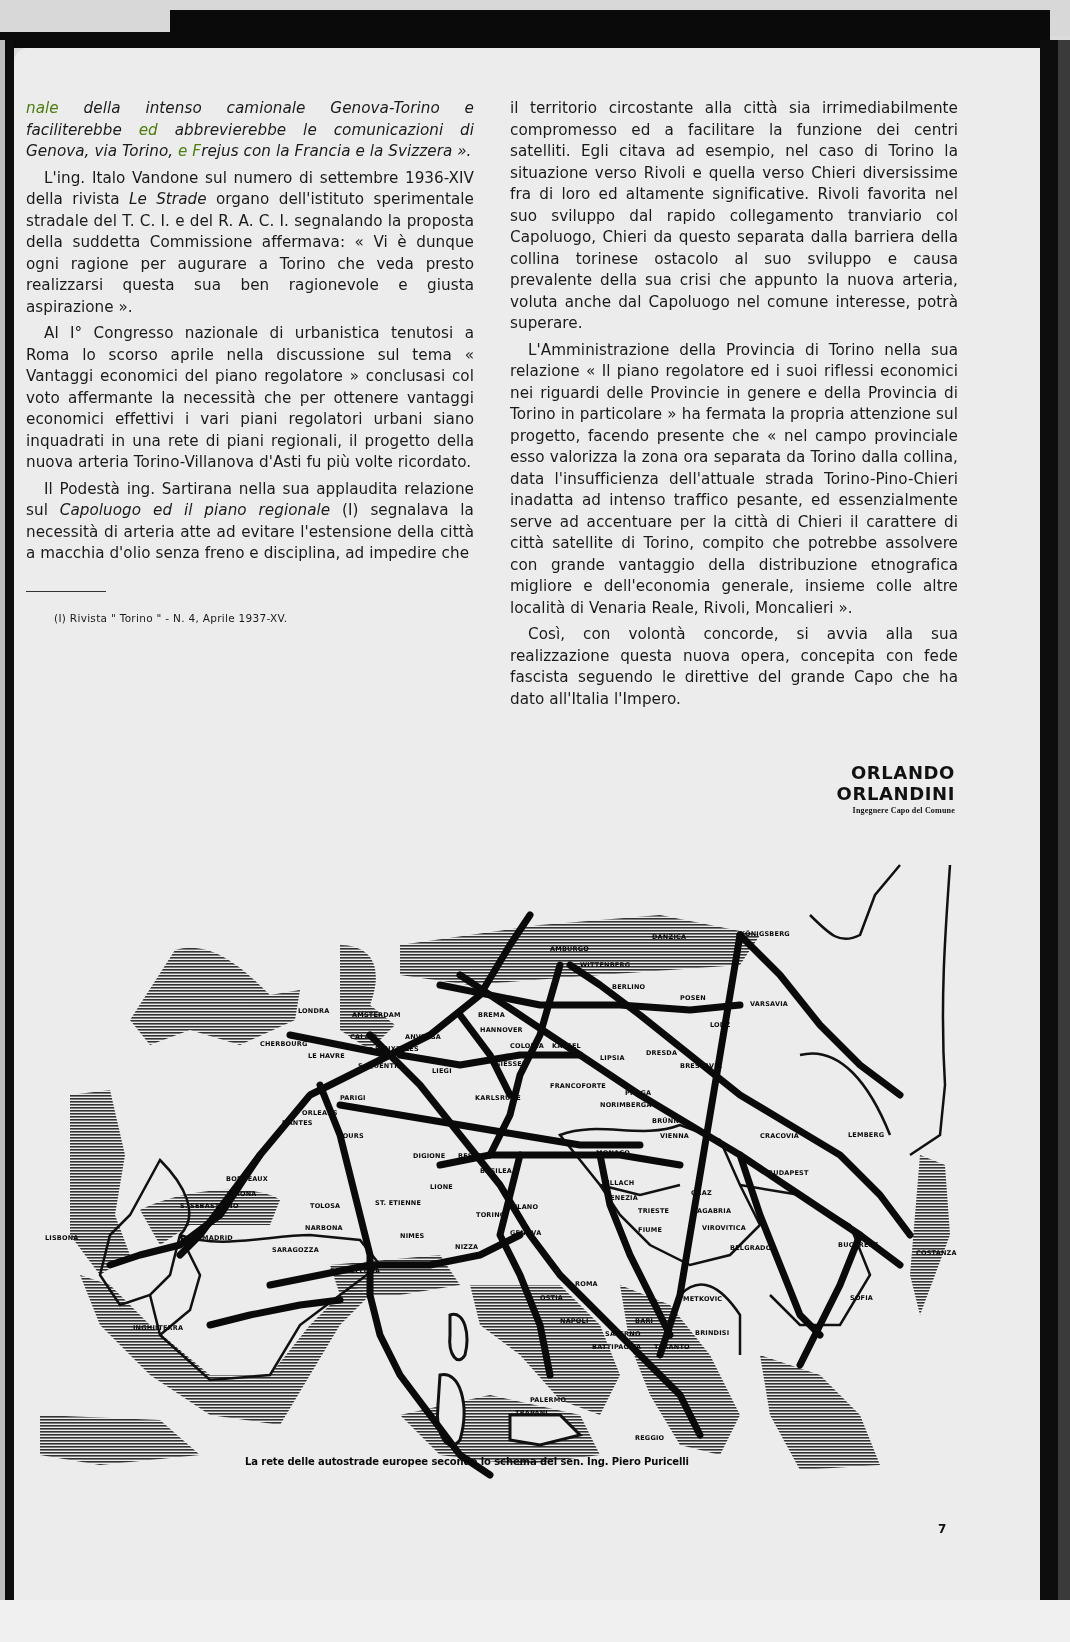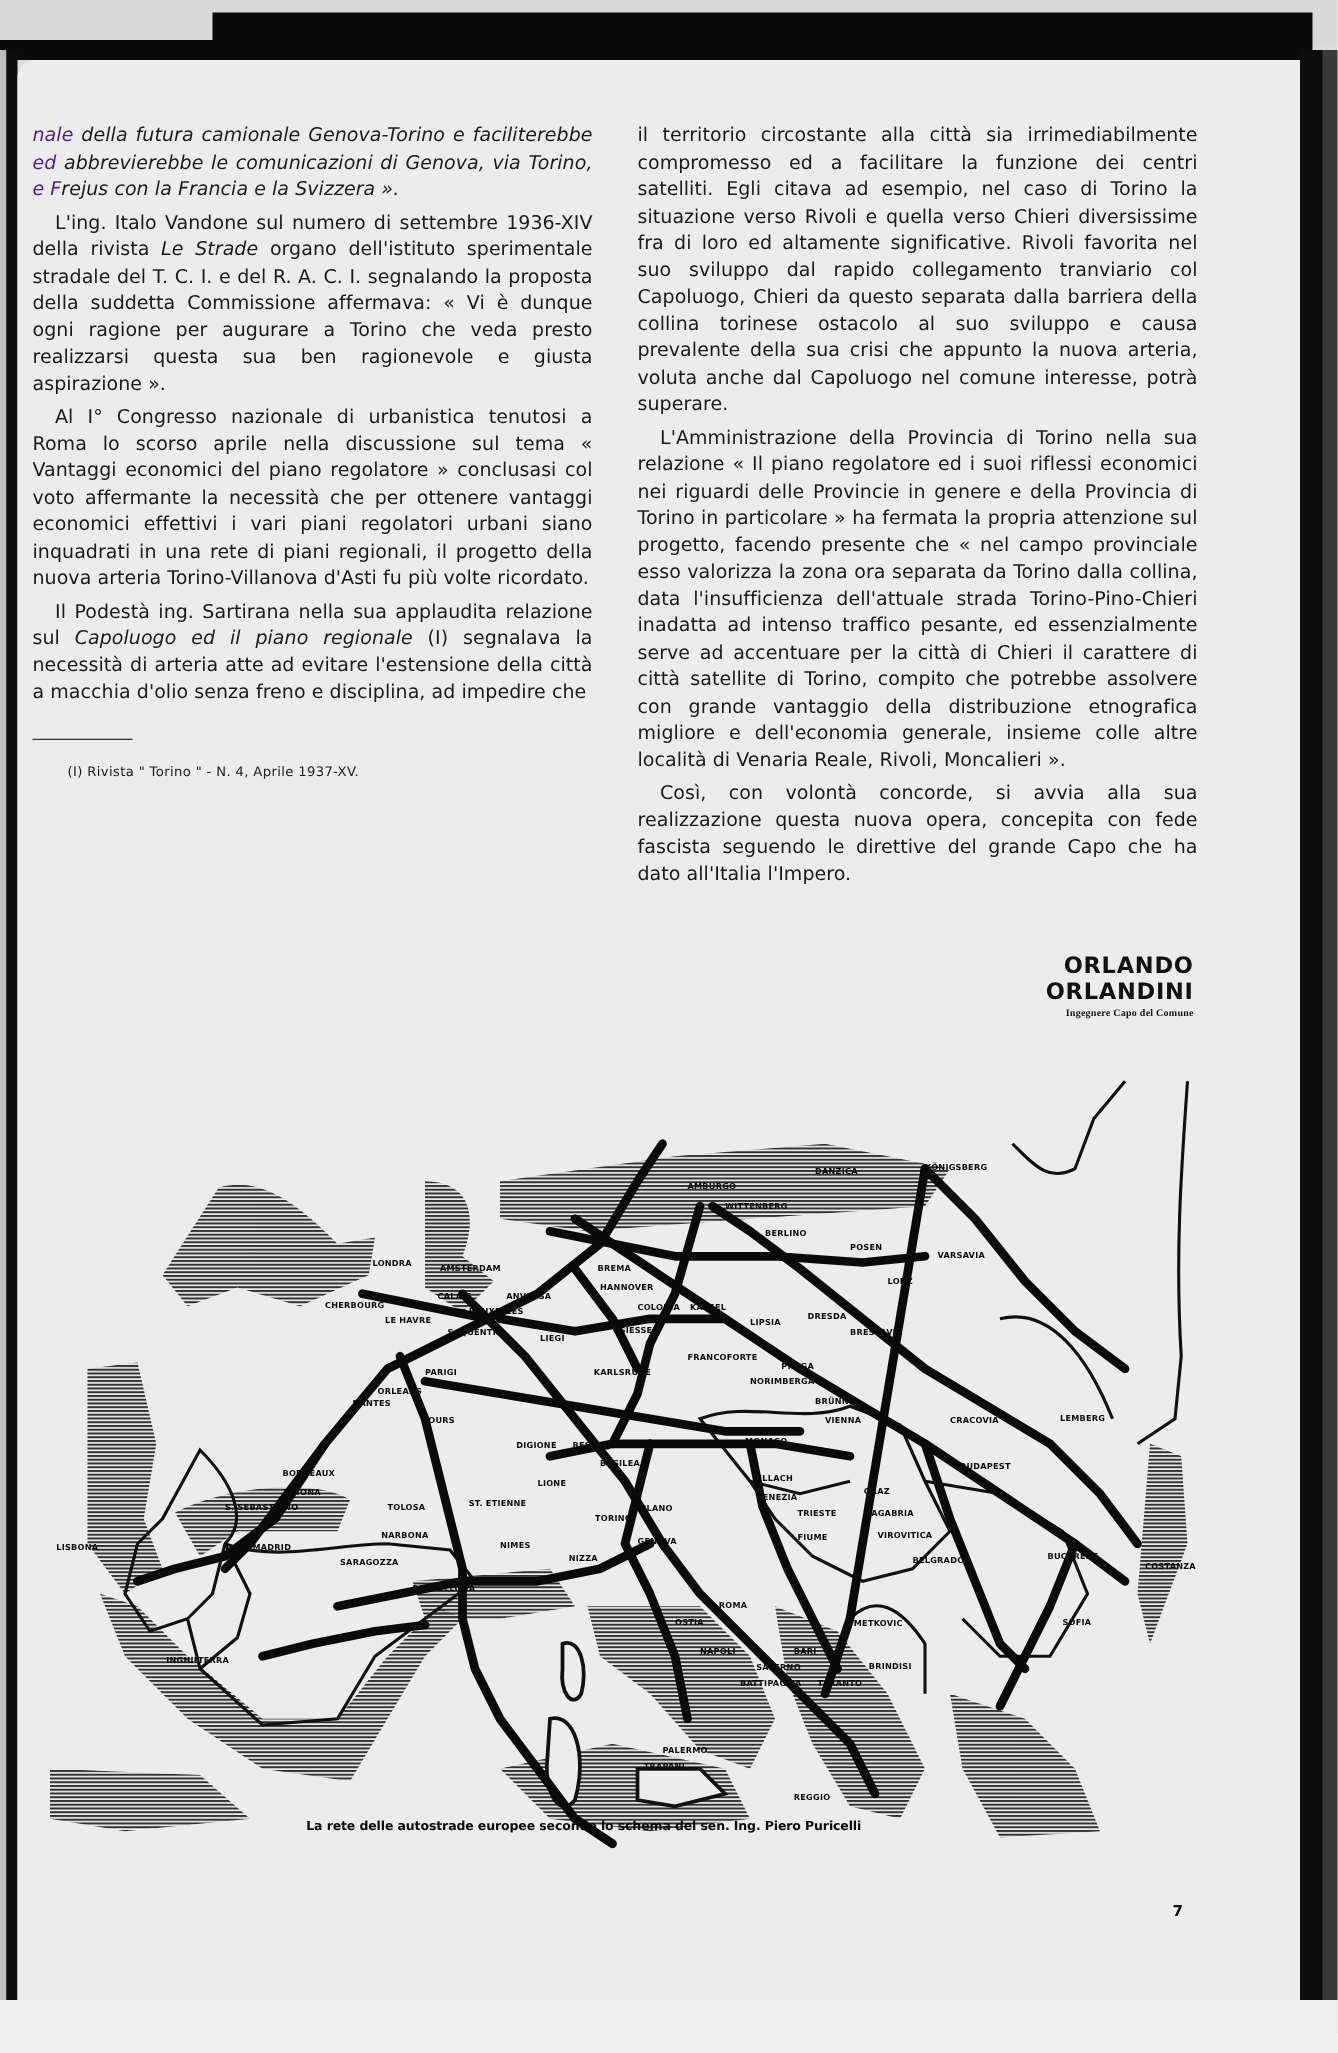--- a/index.html
+++ b/index.html
@@ -25,21 +25,21 @@
   .column {
     position: absolute; top: 50px; width: 448px;
     font-size: 15.2px; line-height: 21.5px; text-align: justify;
     hyphens: none; letter-spacing: 0.05px;
   }
   .col-left { left: 12px; }
   .col-right { left: 496px; }
   .column p { margin: 0 0 5px 0; text-indent: 18px; }
   .column p.cont { text-indent: 0; }
   .column p.quote-it { font-style: italic; text-indent: 0; }
-  .column p .faded { color: #4c1d95; }
+  .column p .faded { color: #4d7c0f; }
   .footnote-rule { width: 80px; height: 1px; background: #333; margin: 26px 0 16px 0; }
   .footnote { font-size: 10.5px; text-indent: 0 !important; margin-left: 28px !important; letter-spacing: 0.3px; }
   .signature {
     position: absolute; left: 755px; top: 762px; width: 200px; text-align: right;
   }
   .sig-name { font-family: "DejaVu Sans", sans-serif; font-weight: bold; font-size: 18px; letter-spacing: 0.6px; color: #111; }
   .sig-role { font-family: Liberation Serif, serif; font-weight: bold; font-size: 8px; color: #111; margin-top: 2px; letter-spacing: 0.2px; }
   .map-figure { position: absolute; left: 40px; top: 855px; width: 950px; height: 640px; }
   .map-figure svg { width: 100%; height: 100%; }
   .map-label { font-family: "DejaVu Sans", sans-serif; font-weight: bold; font-size: 6.5px; fill: #0a0a0a; letter-spacing: 0.2px; }
@@ -59,21 +59,21 @@
 <div class="left-edge"></div>
 <div class="left-paper"></div>
 <div class="right-edge"></div>
 <div class="right-edge-grey"></div>
 <div class="bottom-strip"></div>
 
 <div class="page">
 
   <div class="column col-left">
     <p class="quote-it">
-      <span class="faded">nale </span><span>della futura camionale Genova-Torino e faciliterebbe </span><span class="faded">ed </span><span>abbrevierebbe le comunicazioni di Genova, via Torino, </span><span class="faded">e F</span><span>rejus con la Francia e la Svizzera ».</span>
+      <span class="faded">nale </span><span>della intenso camionale Genova-Torino e faciliterebbe </span><span class="faded">ed </span><span>abbrevierebbe le comunicazioni di Genova, via Torino, </span><span class="faded">e F</span><span>rejus con la Francia e la Svizzera ».</span>
     </p>
     <p>
       <span>L'ing. Italo Vandone sul numero di settembre 1936-XIV della rivista </span><em>Le Strade</em><span> organo dell'istituto sperimentale stradale del T. C. I. e del R. A. C. I. segnalando la proposta della suddetta Commissione affermava: « Vi è dunque ogni ragione per augurare a Torino che veda presto realizzarsi questa sua ben ragionevole e giusta aspirazione ».</span>
     </p>
     <p>Al I° Congresso nazionale di urbanistica tenutosi a Roma lo scorso aprile nella discussione sul tema « Vantaggi economici del piano regolatore » conclusasi col voto affermante la necessità che per ottenere vantaggi economici effettivi i vari piani regolatori urbani siano inquadrati in una rete di piani regionali, il progetto della nuova arteria Torino-Villanova d'Asti fu più volte ricordato.</p>
     <p>
       <span>Il Podestà ing. Sartirana nella sua applaudita relazione sul </span><em>Capoluogo ed il piano regionale</em><span> (I) segnalava la necessità di arteria atte ad evitare l'estensione della città a macchia d'olio senza freno e disciplina, ad impedire che</span>
     </p>
     <div class="footnote-rule"></div>
     <p class="footnote">(I) Rivista " Torino " - N. 4, Aprile 1937-XV.</p>

